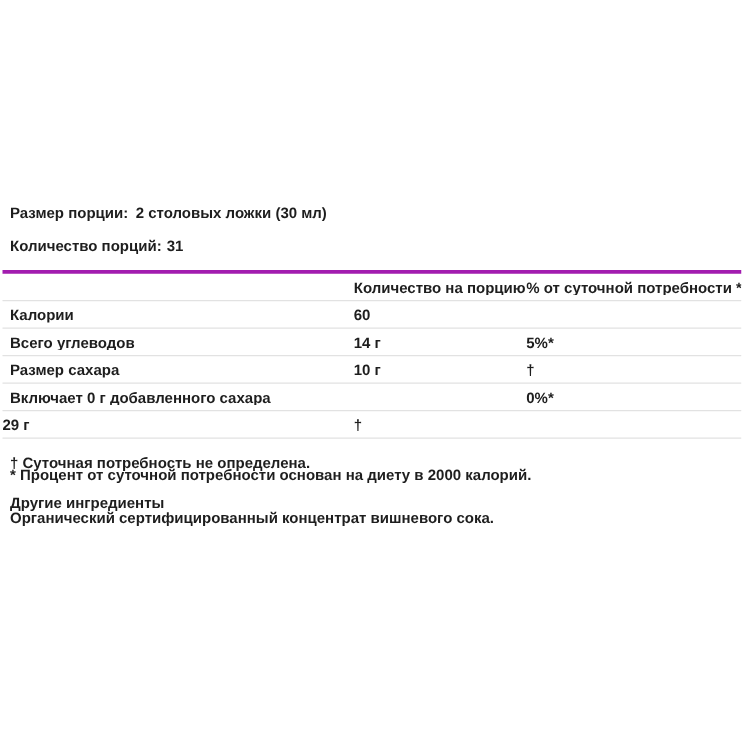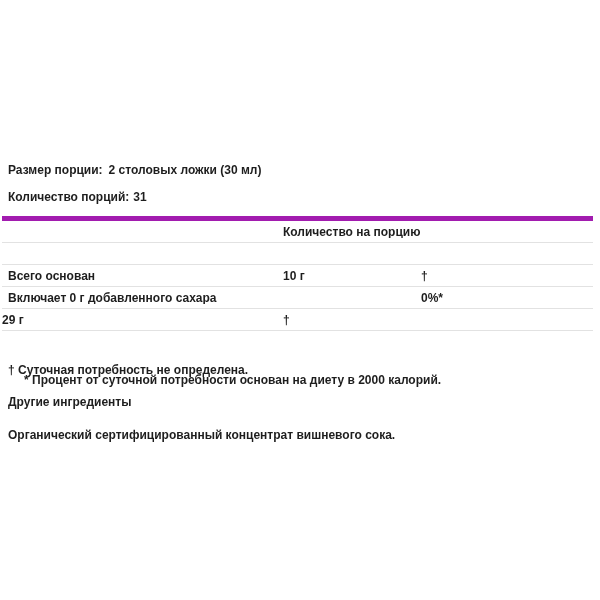--- a/index.html
+++ b/index.html
@@ -24,64 +24,72 @@
   .serving-size { top: 164px; }
   .servings     { top: 191px; }
   .serving-size .val { margin-left: 6px; }
   .servings .val     { margin-left: 4px; }
 
   .nutrition-table {
     position: absolute;
     top: 216px;
     left: 2px;
     width: 591px;
-    border-top: 5px solid #a21caf;
+    border-top: 3px solid #a21caf;
   }
   .t-row {
     display: grid;
     grid-template-columns: 281px 138px 1fr;
     height: 21px;
     align-items: center;
     border-bottom: 1px solid #e2e2e2;
   }
   .t-cell {
     font-size: 12px;
     font-weight: 700;
     line-height: 12px;
     white-space: nowrap;
     overflow: hidden;
   }
   .t-cell.c1 { padding-left: 6px; }
 
   .fn-dagger   { top: 364px; }
-  .fn-asterisk { top: 374px; margin-left: 16px; }
+  .fn-asterisk { top: 374px; }
   .oi-title    { top: 396px; }
-  .oi-text     { top: 429px; }
+  .oi-text     { top: 408px; }
 </style>
 </head>
 <body>
 
 <div class="txt serving-size">
   <span>Размер порции:</span><span class="val">2 столовых ложки (30 мл)</span>
 </div>
 
 <div class="txt servings">
   <span>Количество порций:</span><span class="val">31</span>
 </div>
 
 <div class="nutrition-table">
   <div class="t-row">
     <div class="t-cell c1"></div>
     <div class="t-cell">Количество на порцию</div>
+    <div class="t-cell">% от суточной потребности *</div>
   </div>
   <div class="t-row">
+    <div class="t-cell c1">Калории</div>
+    <div class="t-cell">60</div>
     <div class="t-cell"></div>
   </div>
   <div class="t-row">
-    <div class="t-cell c1">Всего основан</div>
+    <div class="t-cell c1">Всего углеводов</div>
+    <div class="t-cell">14 г</div>
+    <div class="t-cell">5%*</div>
+  </div>
+  <div class="t-row">
+    <div class="t-cell c1">Размер сахара</div>
     <div class="t-cell">10 г</div>
     <div class="t-cell">†</div>
   </div>
   <div class="t-row">
     <div class="t-cell c1">Включает 0 г добавленного сахара</div>
     <div class="t-cell"></div>
     <div class="t-cell">0%*</div>
   </div>
   <div class="t-row">
     <div class="t-cell">29 г</div>

